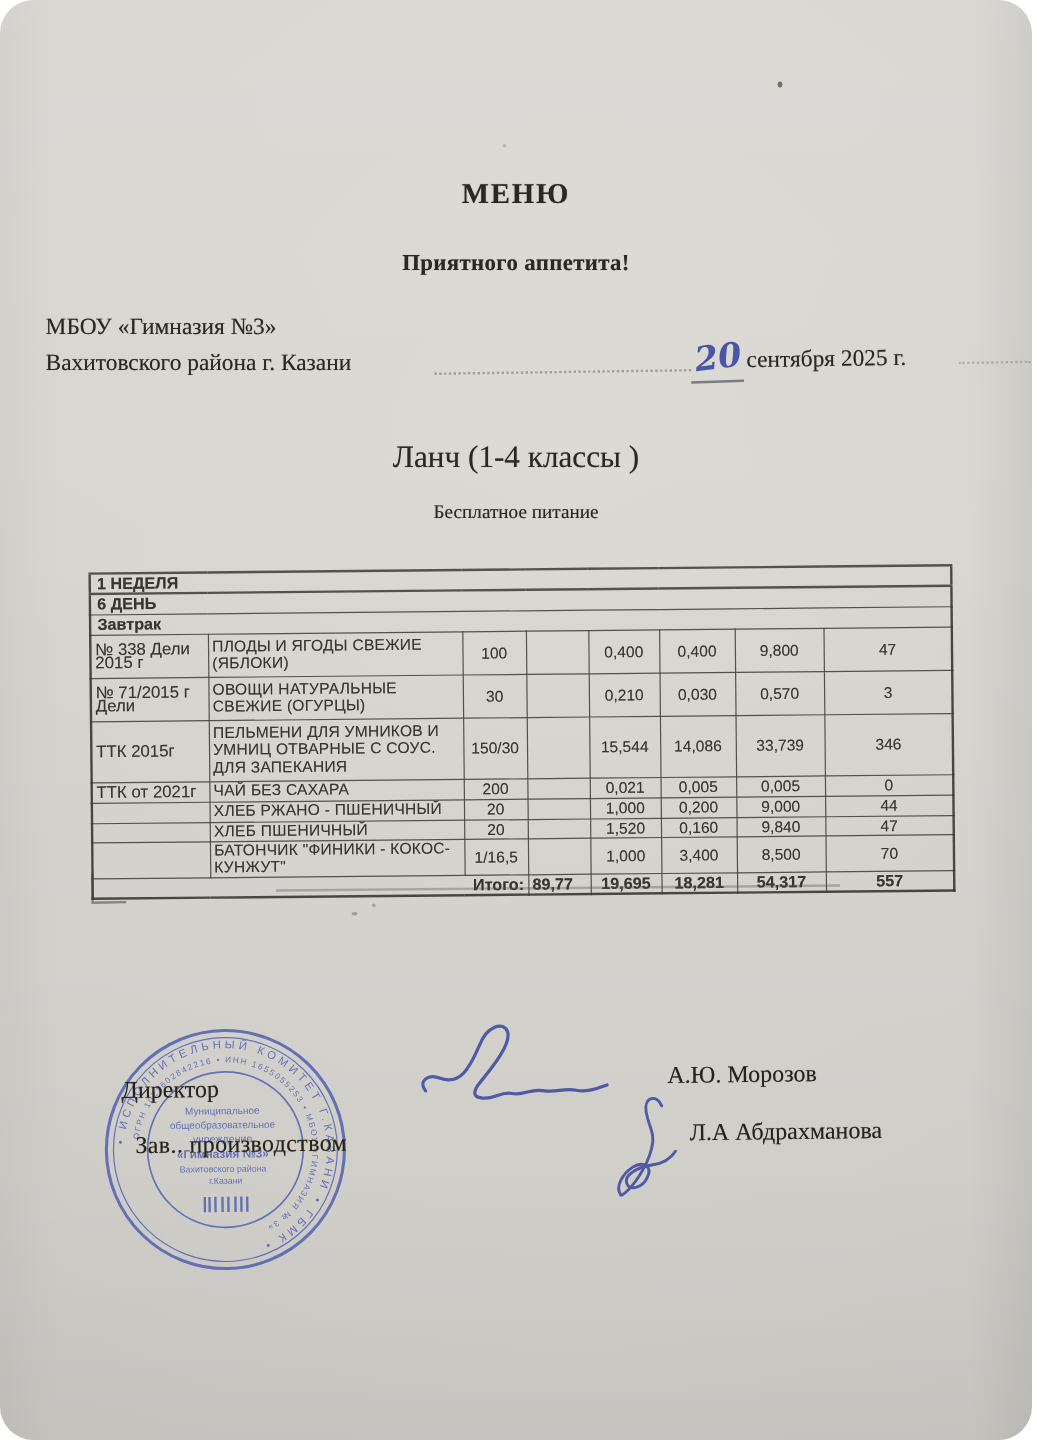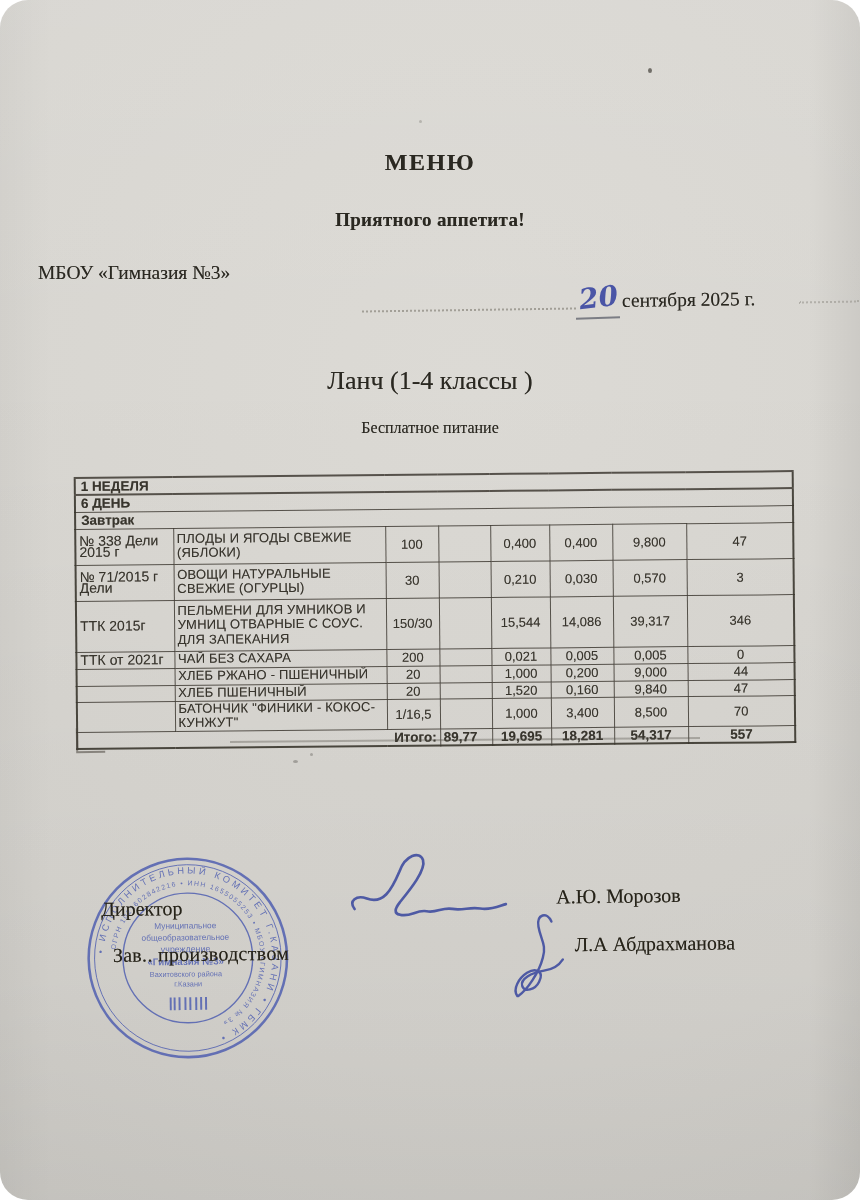--- a/index.html
+++ b/index.html
@@ -72,20 +72,21 @@
 </head>
 <body>
 
 <div class="page">
 
   <div class="centered title doc-text">МЕНЮ</div>
   <div class="centered subtitle doc-text">Приятного аппетита!</div>
 
   <div class="org doc-text">
     <div>МБОУ «Гимназия №3»</div>
+    <div>Вахитовского района г. Казани</div>
   </div>
 
   <div class="leader"></div>
   <div class="hand-day">20</div>
   <div class="day-underline"></div>
   <div class="date-rest doc-text">сентября 2025 г.</div>
   <div class="leader-tail"></div>
 
   <div class="centered lunch-title doc-text">Ланч (1-4 классы )</div>
   <div class="centered lunch-subtitle doc-text">Бесплатное питание</div>
@@ -133,21 +134,21 @@
         <td class="c-num">0,570</td>
         <td class="c-num">3</td>
       </tr>
       <tr class="r-3l">
         <td class="c-ref">ТТК 2015г</td>
         <td class="c-name">ПЕЛЬМЕНИ ДЛЯ УМНИКОВ И УМНИЦ ОТВАРНЫЕ С СОУС. ДЛЯ ЗАПЕКАНИЯ</td>
         <td class="c-num">150/30</td>
         <td class="c-num"></td>
         <td class="c-num">15,544</td>
         <td class="c-num">14,086</td>
-        <td class="c-num">39,317</td>
+        <td class="c-num">33,739</td>
         <td class="c-num">346</td>
       </tr>
       <tr class="r-1l">
         <td class="c-ref">ТТК от 2021г</td>
         <td class="c-name">ЧАЙ БЕЗ САХАРА</td>
         <td class="c-num">200</td>
         <td class="c-num"></td>
         <td class="c-num">0,021</td>
         <td class="c-num">0,005</td>
         <td class="c-num">0,005</td>

